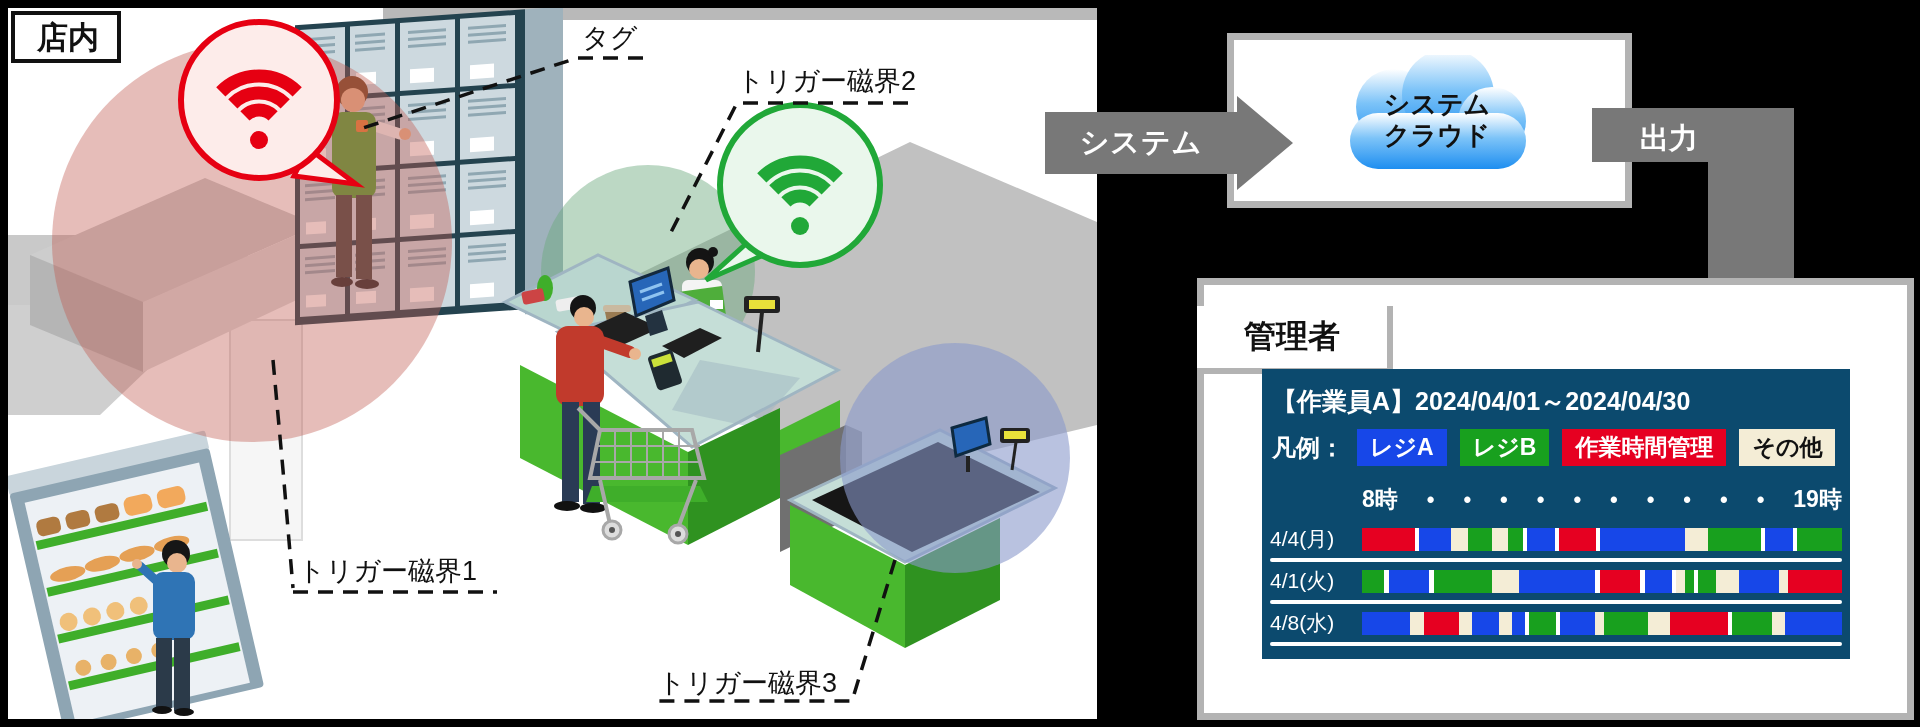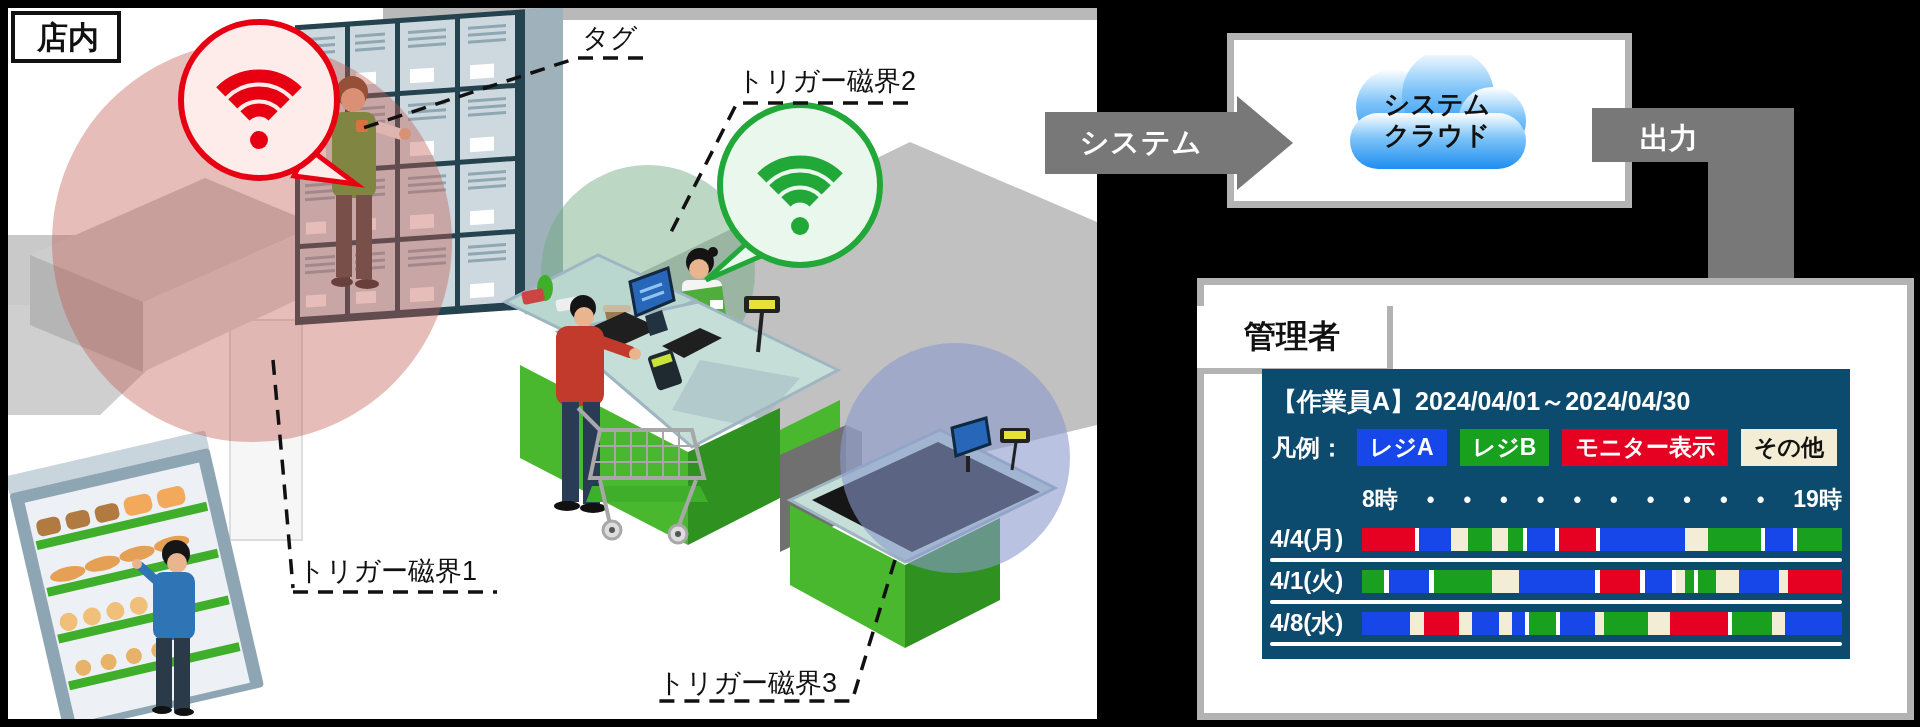--- a/index.html
+++ b/index.html
@@ -40,21 +40,21 @@
       padding:10px 8px;display:flex;flex-direction:column;}
   #monitor-title{color:#fff;font-size:25px;font-weight:bold;margin:6px 0 4px 2px;white-space:nowrap;}
   #legend-row{display:flex;align-items:center;gap:13px;margin:7px 0 9px 2px;}
   #legend-label{color:#fff;font-size:24px;font-weight:bold;}
   .legend-chip{font-size:23px;font-weight:bold;padding:3px 13px;white-space:nowrap;}
   .mon-hr{height:4px;background:#fff;border-radius:2px;margin:3px 0;}
   #axis-row{display:flex;align-items:center;justify-content:space-between;
       margin:3px 0 3px 92px;color:#fff;font-size:23px;font-weight:bold;}
   .axis-dot{font-size:22px;line-height:1;}
   .t-row{display:flex;align-items:center;height:30px;}
-  .t-label{width:92px;color:#fff;font-size:24px;font-weight:bold;white-space:nowrap;}
+  .t-label{width:92px;color:#fff;font-size:21px;font-weight:normal;white-space:nowrap;}
   .t-bar{flex:1;height:23px;display:flex;}
   .t-seg{height:100%;}
 </style>
 </head>
 <body>
 
 <div id="canvas">
 
   <div id="store-panel">
     <svg width="1089" height="711" viewBox="8 8 1089 711">
@@ -363,21 +363,21 @@
     <div id="admin-box" class="gray-box">
       <div id="admin-label">管理者</div>
 
       <div id="monitor">
         <div id="monitor-title">【作業員A】2024/04/01～2024/04/30</div>
         <div id="legend-row">
           <span id="legend-label">凡例：</span>
 
         <span class="legend-chip" style="background: rgb(23, 71, 232); color: rgb(255, 255, 255);">レジA</span>
             <span class="legend-chip" style="background: rgb(24, 160, 30); color: rgb(255, 255, 255);">レジB</span>
-            <span class="legend-chip" style="background: rgb(230, 0, 33); color: rgb(255, 255, 255);">モニター表示</span>
+            <span class="legend-chip" style="background: rgb(230, 0, 33); color: rgb(255, 255, 255);">作業時間管理</span>
             <span class="legend-chip" style="background: rgb(244, 237, 214); color: rgb(17, 17, 17);">その他</span>
           </div>
         <div class="mon-hr"></div>
         <div id="axis-row">
           <span>8時</span>
 
           <span class="axis-dot">•</span>
             <span class="axis-dot">•</span>
             <span class="axis-dot">•</span>
             <span class="axis-dot">•</span>

